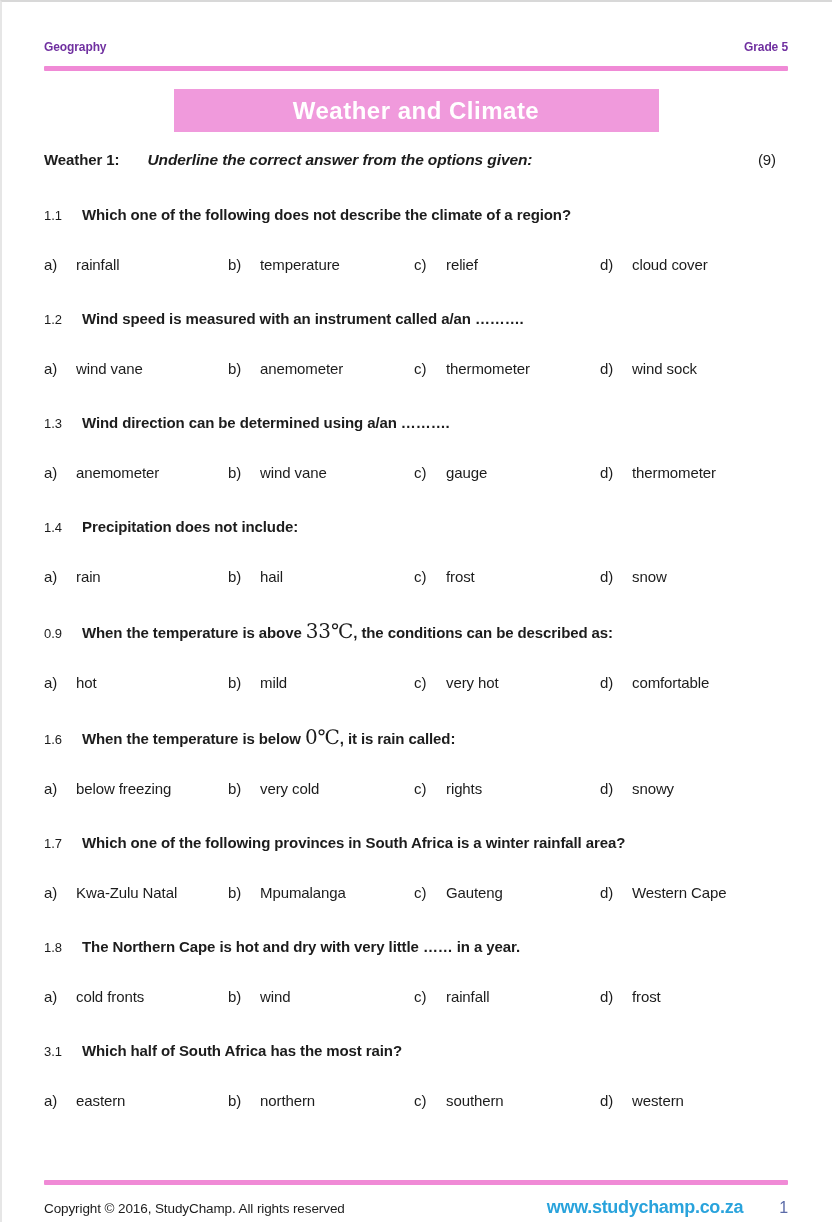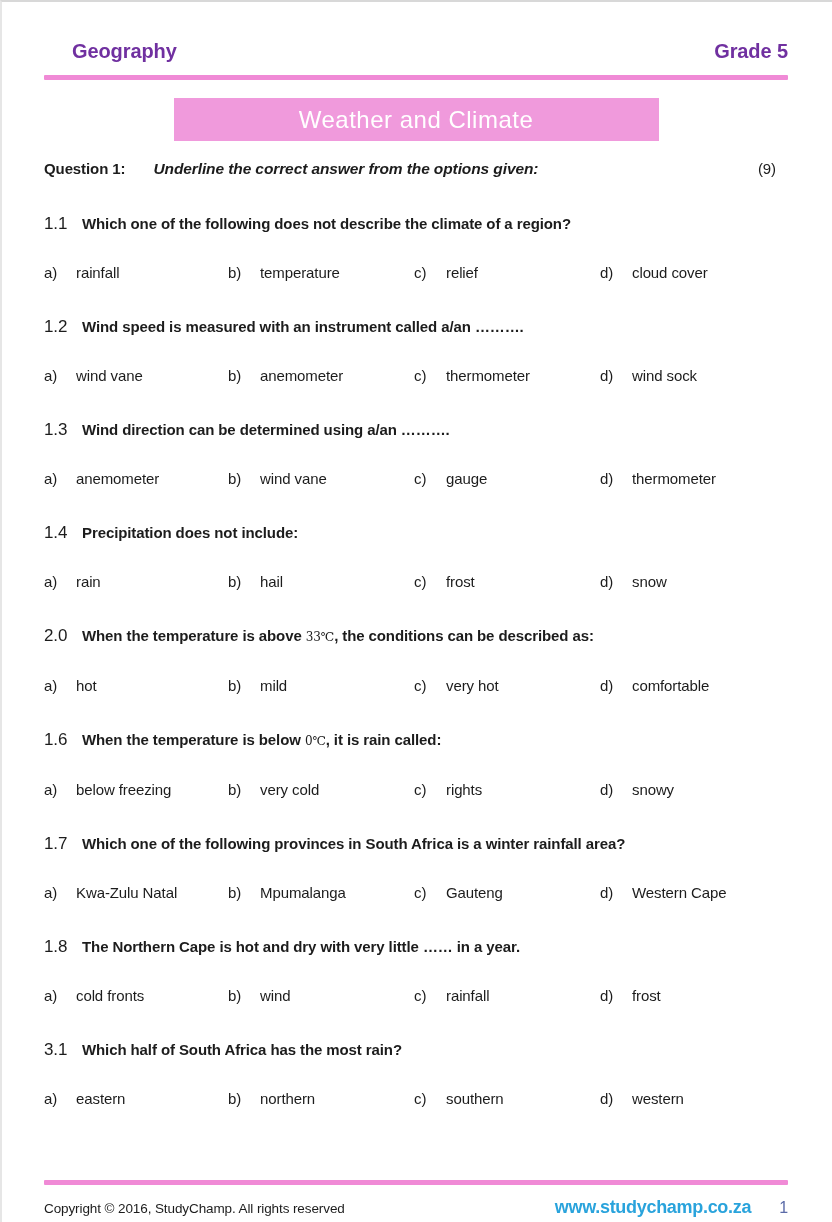--- a/index.html
+++ b/index.html
@@ -10,67 +10,67 @@
     width:832px; height:1222px;
     background:#ffffff;
     overflow:hidden;
     border-top:2px solid #d8d8d8;
     border-left:2px solid #e6e6e6;
     padding:38px 44px 0 42px;
     letter-spacing:-0.1px;
   }
   
   .hdr { display:flex; justify-content:space-between; align-items:flex-end;
-         font-size:20px; font-weight:bold; color:#7030A0; margin-bottom:12px;margin-left:28px; }
+         font-size:12px; font-weight:bold; color:#7030A0; margin-bottom:12px; }
   .rule { height:5px; background:#F08AD6; border-radius:1px; }
   .hdr-rule { margin-bottom:18px; }
   
   .banner { width:485px; height:43px; margin:0 auto 19px auto;
             background:#F09ADC; display:flex; align-items:center; justify-content:center; }
-  .banner span { color:#ffffff; font-size:24px; font-weight:normal; letter-spacing:0.5px; }
+  .banner span { color:#ffffff; font-size:24px; font-weight:bold; letter-spacing:0.5px; }
   
   .instr { display:flex; align-items:baseline; font-size:15px; margin-bottom:37px; }
   .instr .q-label { font-weight:bold; }
   .instr .i-text { font-style:italic; margin-left:28px; font-size:15.5px;font-weight:bold; }
   .instr .marks { margin-left:auto; margin-right:12px; }
   
   .q-title { display:flex; align-items:baseline; line-height:18px; margin-bottom:31px; }
-  .q-num { width:38px; flex:0 0 38px; font-size:17px; }
+  .q-num { width:38px; flex:0 0 38px; font-size:13px; }
   .q-text { font-weight:bold; font-size:15px; }
-  .q-temp { font-family:"DejaVu Serif", serif; font-size:12px; font-weight:normal; }
+  .q-temp { font-family:"DejaVu Serif", serif; font-size:20px; font-weight:normal; }
   .q-temp:empty { display:none; }
   .q-options { display:grid; grid-template-columns:184px 186px 186px 1fr;
                line-height:18px; margin-bottom:36px; font-size:15px; }
   .opt { display:flex; align-items:baseline; }
   .opt-letter { width:32px; flex:0 0 32px; }
   
   .footer { position:absolute; left:42px; right:44px; top:1178px; }
   .footer-row { display:flex; align-items:baseline; margin-top:12px; }
   .copyright { font-size:13.5px; color:#1c1c1c; }
-  .footer-right { margin-left:auto; display:flex; align-items:baseline; gap:28px; }
+  .footer-right { margin-left:auto; display:flex; align-items:baseline; gap:36px; }
   .url { color:#29A3DC; font-weight:bold; font-size:18px; letter-spacing:-0.3px; }
   .pagenum { color:#5B6BA8; font-size:16px; }
 </style>
 </head>
 <body>
 
 <div class="page">
 
   <div class="hdr">
     <span>Geography</span>
     <span>Grade 5</span>
   </div>
   <div class="rule hdr-rule"></div>
 
   <div class="banner">
     <span>Weather and Climate</span>
   </div>
 
   <div class="instr">
-    <span class="q-label">Question 1:</span>
+    <span class="q-label">Weather 1:</span>
     <span class="i-text">Underline the correct answer from the options given:</span>
     <span class="marks">(9)</span>
   </div>
 
   <div class="questions">
   <div class="q-block">
     <div class="q-title">
       <span class="q-num">1.1</span>
       <span class="q-text"><span>Which one of the following does not describe the climate of a region?</span><span></span></span>
     </div>
@@ -164,21 +164,21 @@
       </span>
       <span class="opt">
         <span class="opt-letter">d)</span>
         <span class="opt-text">snow</span>
       </span>
     </div>
   </div>
 
   <div class="q-block">
     <div class="q-title">
-      <span class="q-num">2.0</span>
+      <span class="q-num">0.9</span>
       <span class="q-text"><span>When the temperature is above </span><span class="q-temp">33℃</span><span>, the conditions can be described as:</span></span>
     </div>
     <div class="q-options">
       <span class="opt">
         <span class="opt-letter">a)</span>
         <span class="opt-text">hot</span>
       </span>
       <span class="opt">
         <span class="opt-letter">b)</span>
         <span class="opt-text">mild</span>

